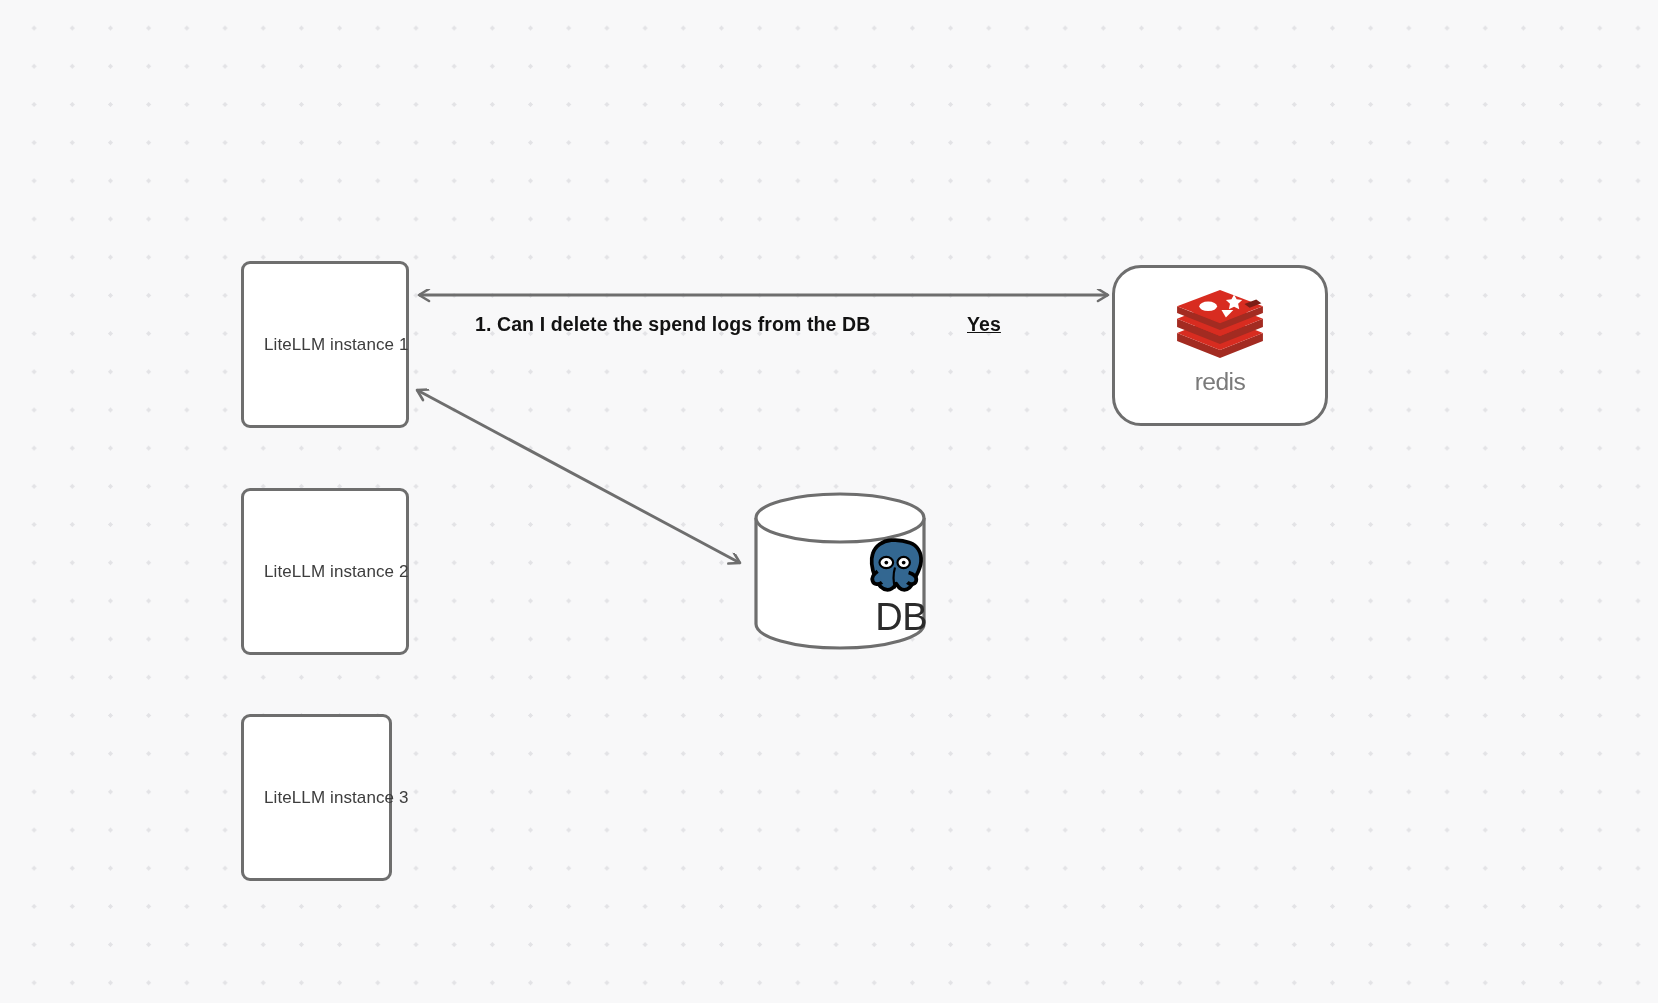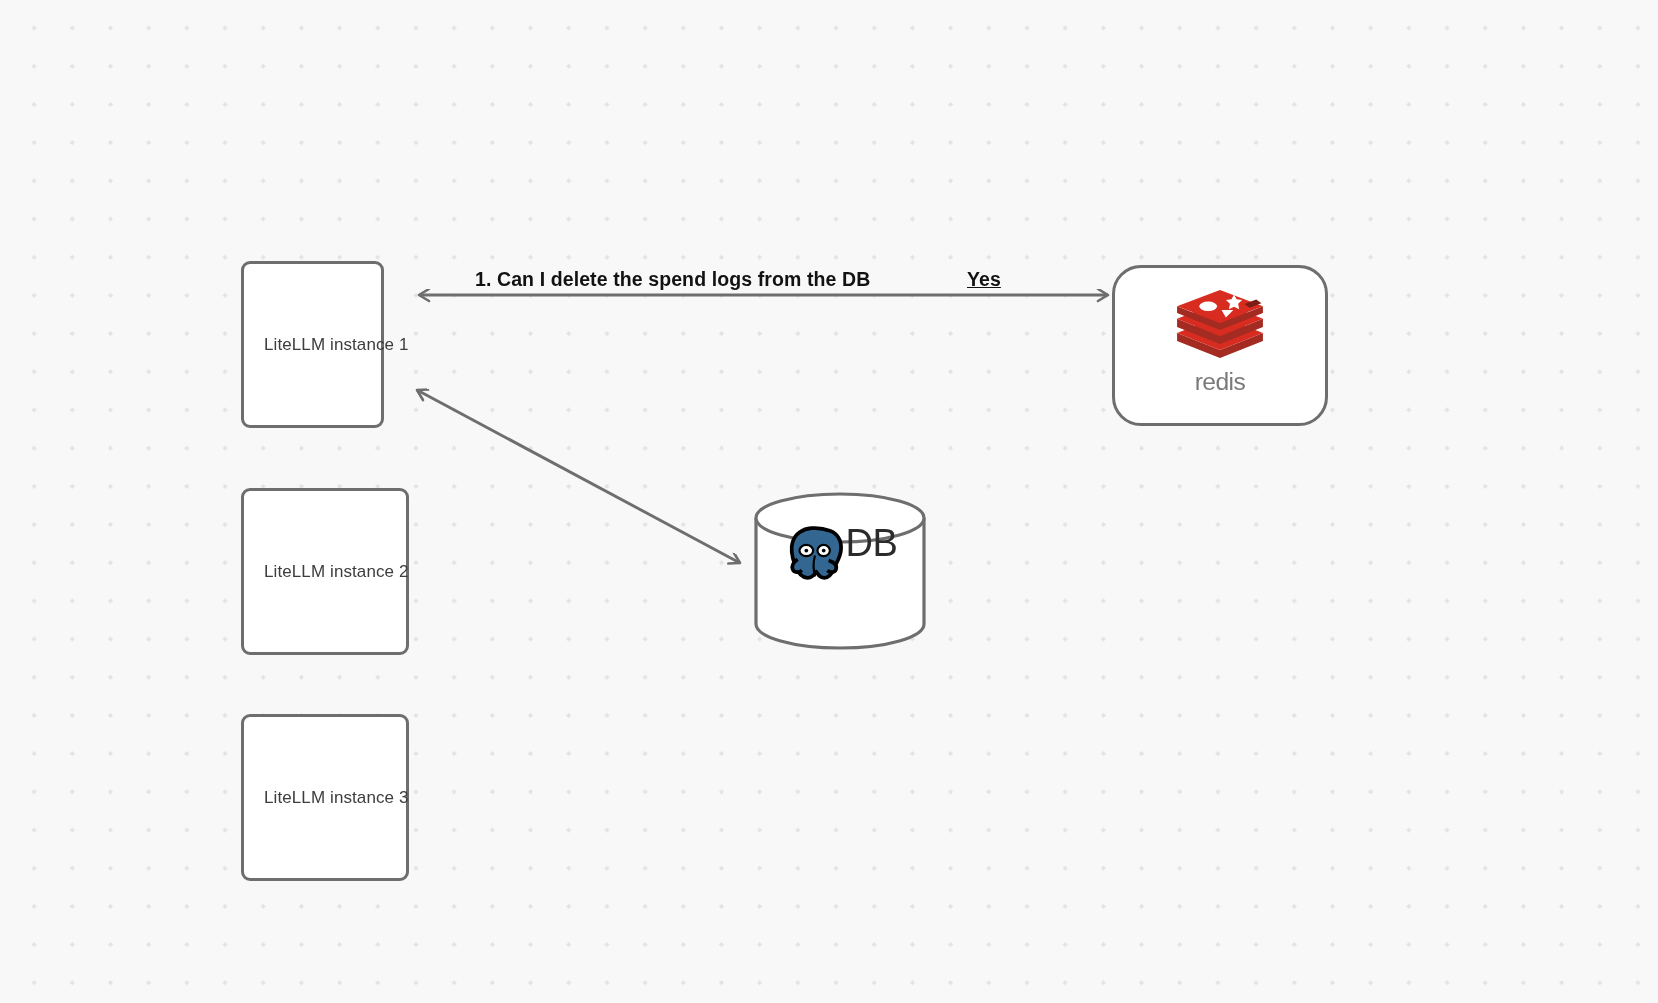--- a/index.html
+++ b/index.html
@@ -34,23 +34,23 @@
   }
   .node-box .node-label {
     font-size: 17px;
     color: #3d3d3d;
     font-family: "Liberation Sans", sans-serif;
     padding-left: 20px;
     letter-spacing: 0.1px;
     white-space: nowrap;
   }
 
-  #litellm-1 { left: 241px; top: 261px; width: 143px; height: 167px; }
+  #litellm-1 { left: 241px; top: 261px; width: 168px; height: 167px; }
   #litellm-2 { left: 241px; top: 488px; width: 168px; height: 167px; }
-  #litellm-3 { left: 241px; top: 714px; width: 168px; height: 167px; }
+  #litellm-3 { left: 241px; top: 714px; width: 151px; height: 167px; }
 
   
   #redis-node {
     position: absolute;
     left: 1112px;
     top: 265px;
     width: 216px;
     height: 161px;
     background: #ffffff;
     border: 3.2px solid #6e6e6e;
@@ -71,24 +71,25 @@
     top: 492px;
     width: 174px;
     height: 158px;
   }
   #db-node svg.cyl { position:absolute; left:0; top:0; width:174px; height:158px; }
   #db-inner {
     position: absolute;
     left: 0; top: 0;
     width: 174px; height: 158px;
     display: flex;
-    align-items: flex-start;
+    align-items: flex-end;
     justify-content: center;
     padding-top: 30px;
     box-sizing: border-box;
+    flex-direction: column;
   }
   #pg-elephant { width: 64px; height: 62px; display:block; }
   #db-text {
     font-size: 38px;
     color: #2b2b2b;
     font-family: "Liberation Sans", sans-serif;
     letter-spacing: -0.5px;
     margin-left: -1px;
   }
 
@@ -102,20 +103,21 @@
 
   
   .edge-label {
     position: absolute;
     font-family: "Liberation Sans", sans-serif;
     font-weight: bold;
     color: #121212;
     font-size: 19.5px;
     white-space: nowrap;
     letter-spacing: 0.1px;
+    margin-top: 45px;
   }
   #label-1 { left: 475px; top: 268px; }
   #label-1-yes { left: 967px; top: 268px; text-decoration: underline; }
   #label-2 { left: 552px; top: 435px; }
 </style>
 </head>
 <body>
 
 <div id="canvas">
 

